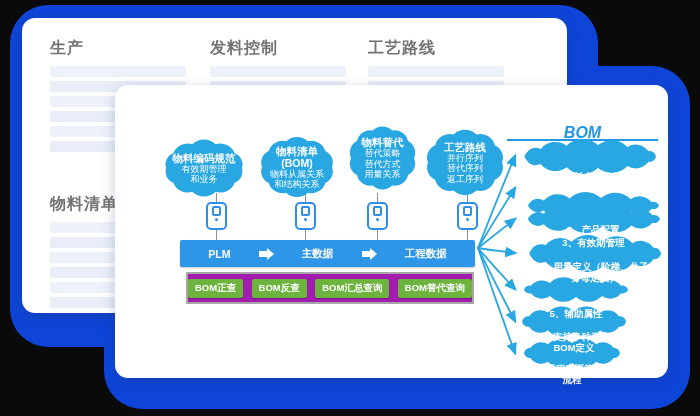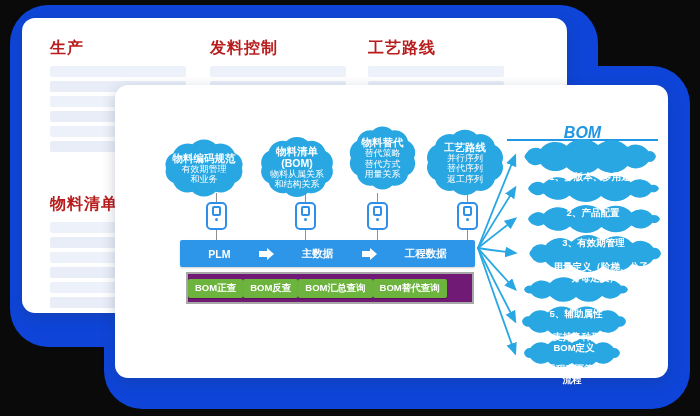--- a/index.html
+++ b/index.html
@@ -13,21 +13,21 @@
   .panel-back{left:10px;top:5px;width:588px;height:342px;}
   .panel-front{left:104px;top:66px;width:586px;height:343px;}
   
   .card{position:absolute;background:#ffffff;border-radius:13px;
         box-shadow:0 4px 14px rgba(30,50,90,.25);}
   .card-back{left:22px;top:18px;width:545px;height:295px;}
   .card-front{left:115px;top:85px;width:553px;height:293px;}
   
   .col{position:absolute;width:136px;}
   .col h3{margin:0 0 8px 0;font-size:16px;line-height:20px;font-weight:600;
-          color:#b91c1c;letter-spacing:1px;}
+          color:#737373;letter-spacing:1px;}
   .skel-row{height:11px;margin-bottom:4px;border-radius:2px;background:#edf1fa;}
   .skel-row:nth-child(even){background:#e8edf8;}
   
   .cloud{position:absolute;}
   .cloud svg{position:absolute;left:0;top:0;width:100%;height:100%;}
   .cloud-text{position:absolute;inset:0;display:flex;flex-direction:column;
     align-items:center;justify-content:center;text-align:center;color:#fff;
     font-size:9px;line-height:10.5px;z-index:2;}
   .cloud-text .t{font-weight:bold;font-size:10.5px;line-height:12px;}
   
@@ -41,22 +41,22 @@
   .pipeline{position:absolute;left:65px;top:155px;width:295px;height:27px;
     background:#2E96E8;border-radius:2px;display:flex;align-items:center;
     justify-content:space-evenly;color:#fff;font-weight:bold;font-size:10.5px;
     box-shadow:0 1px 2px rgba(0,0,0,.2);}
   .barrow{display:inline-flex;align-items:center;}
   .barrow .stem{width:8px;height:6px;background:#fff;}
   .barrow .head{width:0;height:0;border-left:7px solid #fff;
     border-top:6px solid transparent;border-bottom:6px solid transparent;}
   
   .qbox{position:absolute;left:71px;top:187px;width:288px;height:32px;
-    border:2px solid #a8a8a8;background:#701a75;display:flex;align-items:center;
-    justify-content:flex-start;box-sizing:border-box;}
+    border:2px solid #a8a8a8;background:#a21caf;display:flex;align-items:center;
+    justify-content:space-between;box-sizing:border-box;}
   .qbtn{background:#6CB43D;color:#fff;font-weight:bold;font-size:9.5px;
     padding:3px 7px;border-radius:2px;white-space:nowrap;
     box-shadow:0 1px 1px rgba(0,0,0,.25);}
   
   .bom-title{position:absolute;left:392px;top:39px;width:151px;text-align:center;
     color:#2196E3;font-style:italic;font-weight:bold;font-size:16px;}
   .bom-underline{position:absolute;left:392px;top:54px;width:151px;height:2px;
     background:#2196E3;}
   .fcloud .cloud-text{font-size:9.5px;font-weight:bold;line-height:11px;
     padding:0 12px;margin-top:36px;}
@@ -224,21 +224,21 @@
 
     <div class="bom-title">BOM</div>
     <div class="bom-underline"></div>
 
     <div class="cloud fcloud" style="left:403px;top:55px;width:144px;height:33px;">
         <svg viewBox="0 0 144 33" overflow="visible">
           <path d="M138.0,16.5 A6.7,6.7 0 0 1 130.4,21.8 A15.4,15.4 0 0 1 109.5,26.0 A21.3,21.3 0 0 1 80.0,27.9 A22.6,22.6 0 0 1 48.6,27.3 A18.9,18.9 0 0 1 22.6,24.1 A11.1,11.1 0 0 1 7.9,19.3 A4.0,4.0 0 0 1 7.9,13.7 A11.1,11.1 0 0 1 22.6,8.9 A18.9,18.9 0 0 1 48.6,5.7 A22.6,22.6 0 0 1 80.0,5.1 A21.3,21.3 0 0 1 109.5,7.0 A15.4,15.4 0 0 1 130.4,11.2 A6.7,6.7 0 0 1 138.0,16.5 Z" fill="#29A7E2"></path>
         </svg>
       <div class="cloud-text">1、多版本、多用途</div>
     </div>
-    <div class="cloud fcloud" style="left:406px;top:91px;width:144px;height:25px;">
+    <div class="cloud fcloud" style="left:406px;top:108px;width:144px;height:25px;">
         <svg viewBox="0 0 144 25" overflow="visible">
           <path d="M138.0,12.5 A6.0,6.0 0 0 1 130.4,16.0 A15.2,15.2 0 0 1 109.5,18.7 A21.3,21.3 0 0 1 80.0,19.9 A22.6,22.6 0 0 1 48.6,19.5 A18.8,18.8 0 0 1 22.6,17.5 A10.8,10.8 0 0 1 7.9,14.3 A2.6,2.6 0 0 1 7.9,10.7 A10.8,10.8 0 0 1 22.6,7.5 A18.8,18.8 0 0 1 48.6,5.5 A22.6,22.6 0 0 1 80.0,5.1 A21.3,21.3 0 0 1 109.5,6.3 A15.2,15.2 0 0 1 130.4,9.0 A6.0,6.0 0 0 1 138.0,12.5 Z" fill="#29A7E2"></path>
         </svg>
       <div class="cloud-text">2、产品配置</div>
     </div>
     <div class="cloud fcloud" style="left:406px;top:121px;width:145px;height:26px;">
         <svg viewBox="0 0 145 26" overflow="visible">
           <path d="M139.0,13.0 A6.1,6.1 0 0 1 131.4,16.7 A15.3,15.3 0 0 1 110.3,19.6 A21.4,21.4 0 0 1 80.5,20.9 A22.8,22.8 0 0 1 48.9,20.5 A18.9,18.9 0 0 1 22.7,18.3 A10.9,10.9 0 0 1 7.9,14.9 A2.8,2.8 0 0 1 7.9,11.1 A10.9,10.9 0 0 1 22.7,7.7 A18.9,18.9 0 0 1 48.9,5.5 A22.8,22.8 0 0 1 80.5,5.1 A21.4,21.4 0 0 1 110.3,6.4 A15.3,15.3 0 0 1 131.4,9.3 A6.1,6.1 0 0 1 139.0,13.0 Z" fill="#29A7E2"></path>
         </svg>
       <div class="cloud-text">3、有效期管理</div>

